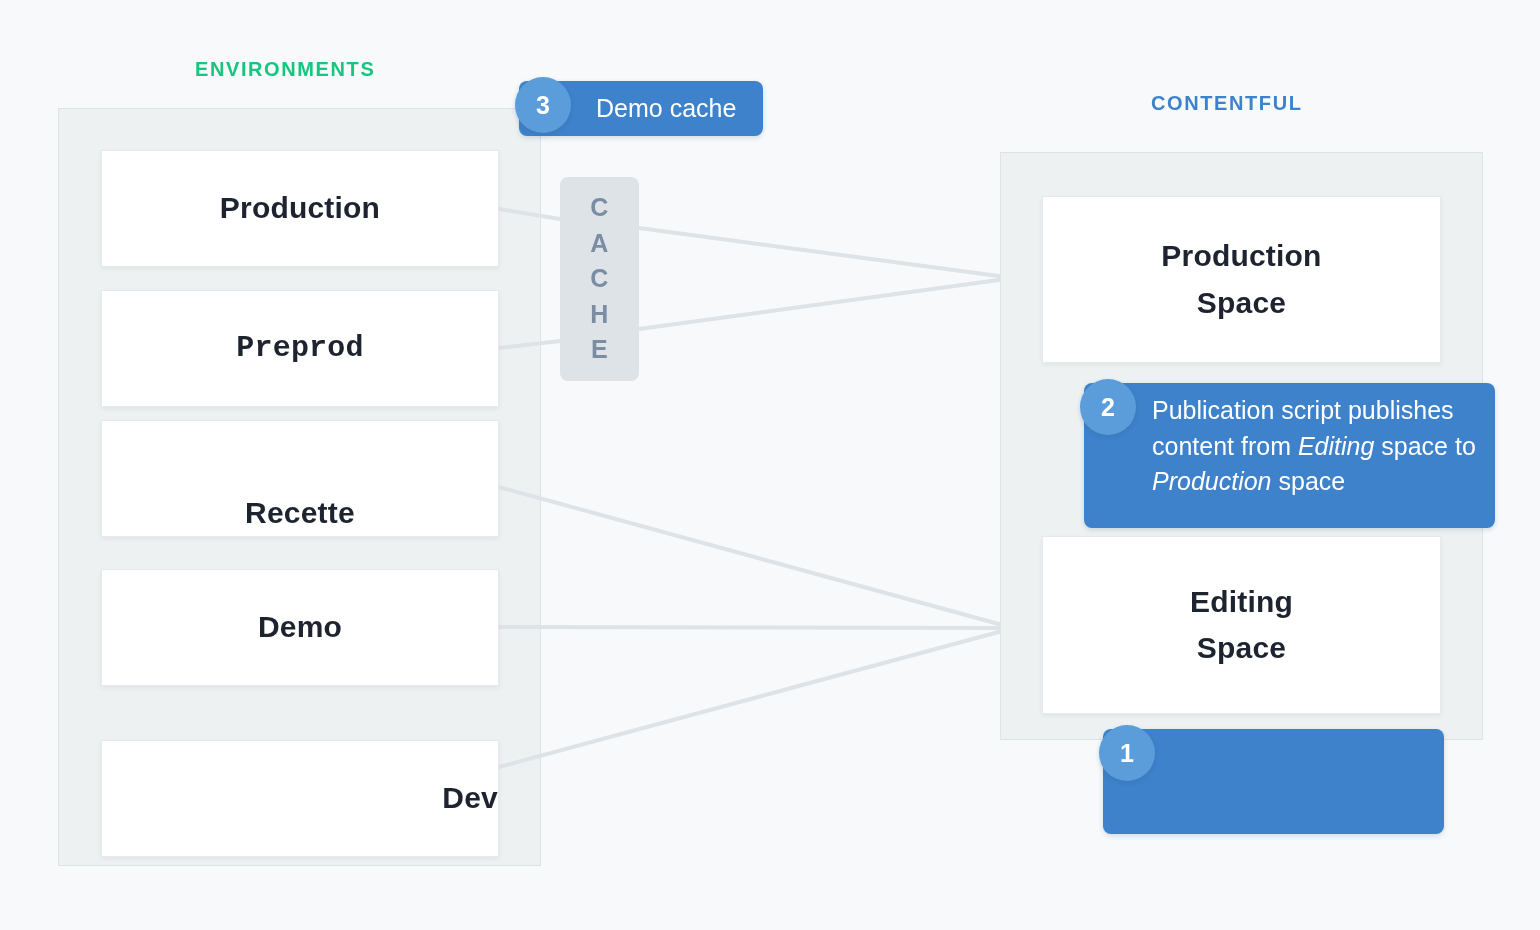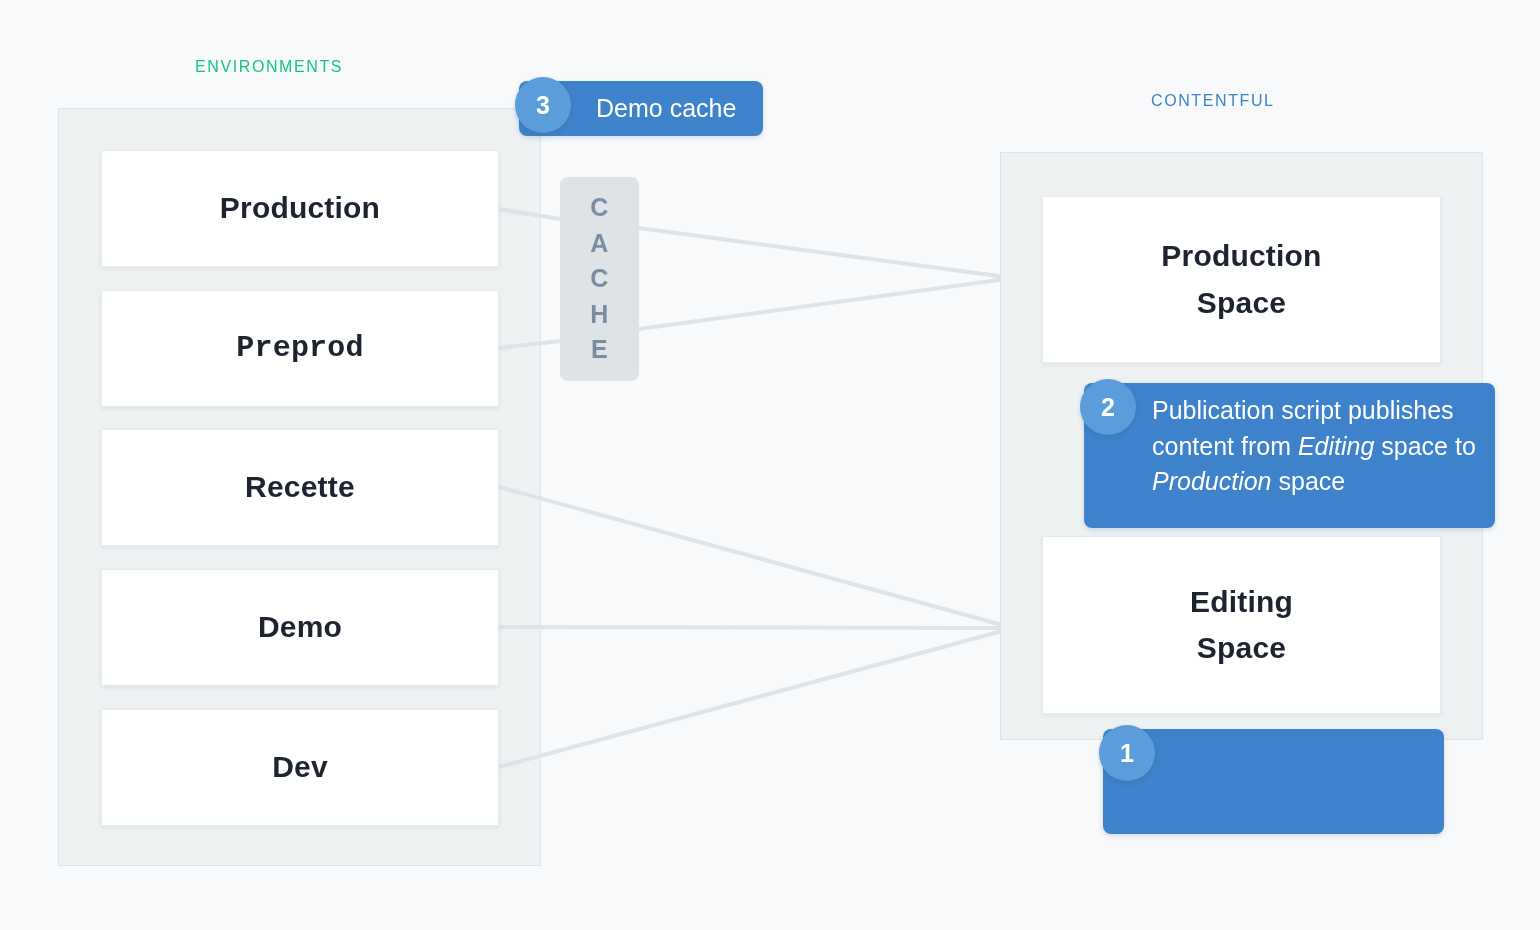--- a/index.html
+++ b/index.html
@@ -15,22 +15,22 @@
   }
   #stage {
     position: relative;
     width: 1540px;
     height: 930px;
   }
 
   
   .section-title {
     position: absolute;
-    font-size: 16px;
-    font-weight: normal;
+    font-size: 20px;
+    font-weight: bold;
     letter-spacing: 1.6px;
     white-space: nowrap;
   }
   #environments-title {
     left: 195px;
     top: 58px;
     color: #16c67e;
   }
   #contentful-title {
     left: 1151px;
@@ -77,23 +77,23 @@
     line-height: 1.55;
     letter-spacing: 0.2px;
   }
   .env-card {
     left: 101px;
     width: 398px;
     height: 117px;
   }
   #env-card-production { top: 150px; }
   #env-card-preprod    { top: 290px; font-family: Liberation Mono, monospace; }
-  #env-card-recette    { top: 429px; }
+  #env-card-recette    { top: 420px; align-items: flex-end; }
   #env-card-demo       { top: 569px; align-items: center; }
-  #env-card-dev        { top: 709px; }
+  #env-card-dev        { top: 740px; justify-content: flex-end; }
 
   .space-card {
     left: 1042px;
     width: 399px;
   }
   #space-card-production { top: 196px; height: 167px; }
   #space-card-editing    { top: 536px; height: 178px; }
 
   
   #cache-box {

